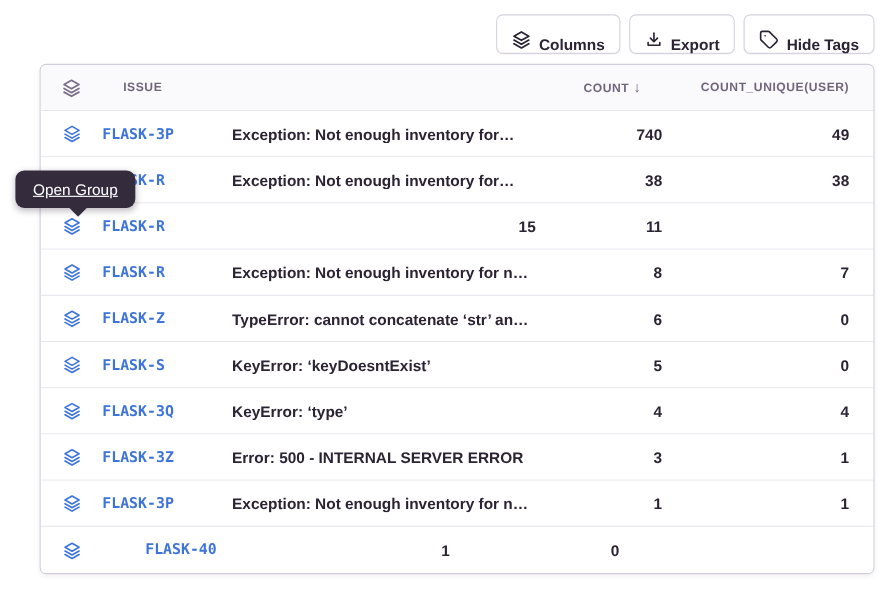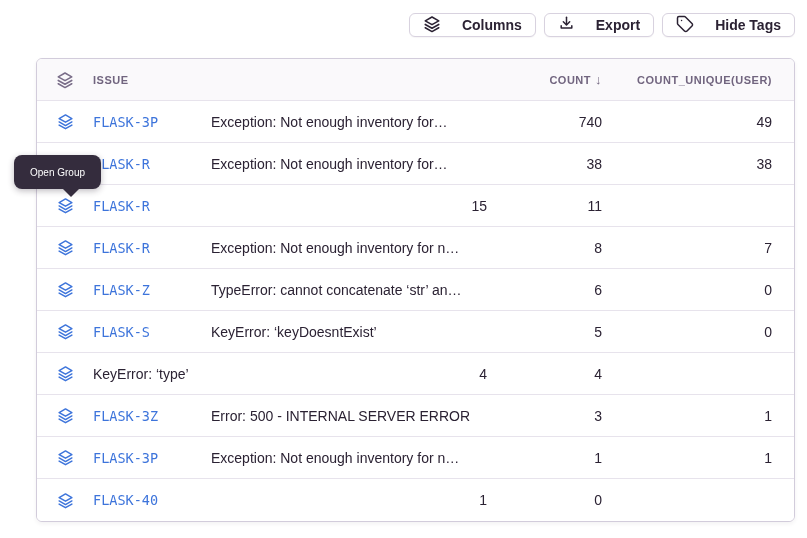--- a/index.html
+++ b/index.html
@@ -23,22 +23,22 @@
     overflow:hidden;
   }
 
   
   .toolbar{
     position:absolute;
     top:13px; right:12px;
     display:flex; gap:8px;
   }
   .btn{
-    display:flex; align-items:center; gap:21px;
-    height:24px; padding:0 13px;
+    display:flex; align-items:flex-end; gap:7px;
+    height:36px; padding:0 13px;
     background:var(--white);
     border:1px solid var(--btn-border);
     border-radius:6px;
     font-family:"Liberation Sans", sans-serif;
     font-size:14px; font-weight:700; color:var(--text);
     cursor:pointer;
     box-shadow:0 1px 1px rgba(43,34,51,0.04);
   }
   .btn svg{flex:0 0 auto;}
 
@@ -56,37 +56,39 @@
   .grid-row{
     display:grid;
     grid-template-columns:56px 118px 1fr 115px 170px;
     align-items:center;
     padding-right:22px;
     height:42px;
   }
   .thead{
     background:var(--header-bg);
     border-bottom:1px solid var(--border-inner);
+    gap:19px;
   }
   .th{
     font-size:11px; font-weight:700;
     letter-spacing:.5px;
     color:var(--muted);
     text-transform:uppercase;
     cursor:pointer;
   }
   .th-icon-cell{display:flex;justify-content:center;align-items:center;color:#7a6e89;cursor:pointer;}
   .num{text-align:right;}
   .sort-arrow{font-size:13px;font-weight:400;margin-left:4px;display:inline-block;}
 
   .trow{
     border-bottom:1px solid var(--border-inner);
     background:var(--white);
-  }
-  .trow:last-child{border-bottom:none;}
+    font-weight:bold;
+  }
+  .trow:last-child{border-bottom:none;gap:39px;}
   .icon-cell{display:flex;justify-content:center;align-items:center;color:var(--blue);cursor:pointer;}
   .issue-link{
     font-family:"DejaVu Sans Mono", monospace;
     font-size:13.5px;
     color:var(--blue);
     text-decoration:none;
     white-space:nowrap;
     cursor:pointer;
   }
   .title-cell{
@@ -99,25 +101,26 @@
 
   
   .tooltip{
     position:absolute;
     left:14px; top:155px;
     height:34px;
     padding:0 16px;
     display:flex; align-items:center;
     background:var(--tooltip-bg);
     color:#fff;
-    font-size:10px;
+    font-size:14px;
     border-radius:8px;
     box-shadow:0 2px 6px rgba(43,34,51,0.3);
     z-index:10;
     white-space:nowrap;
+    text-decoration:underline;
   }
   .tooltip-caret{
     position:absolute;
     left:48px; top:33px;
     width:0;height:0;
     border-left:9px solid transparent;
     border-right:9px solid transparent;
     border-top:9px solid var(--tooltip-bg);
   }
 </style>
@@ -255,20 +258,21 @@
   </div>
 
   <div class="grid-row trow">
     <div class="icon-cell">
       <svg viewBox="0 0 24 24" width="17" height="17" fill="none" stroke="currentColor" stroke-width="2.1" stroke-linejoin="round" stroke-linecap="round">
         <path d="M12 2.7 21 7.8 12 12.9 3 7.8Z"></path>
             <path d="M3 12.6 12 17.7 21 12.6"></path>
             <path d="M3 17 12 22.1 21 17"></path>
       </svg>
     </div>
+    <a class="issue-link">FLASK-3Q</a>
     <div class="title-cell">KeyError: ‘type’</div>
     <div class="val num">4</div>
     <div class="val num">4</div>
   </div>
 
   <div class="grid-row trow">
     <div class="icon-cell">
       <svg viewBox="0 0 24 24" width="17" height="17" fill="none" stroke="currentColor" stroke-width="2.1" stroke-linejoin="round" stroke-linecap="round">
         <path d="M12 2.7 21 7.8 12 12.9 3 7.8Z"></path>
             <path d="M3 12.6 12 17.7 21 12.6"></path>

